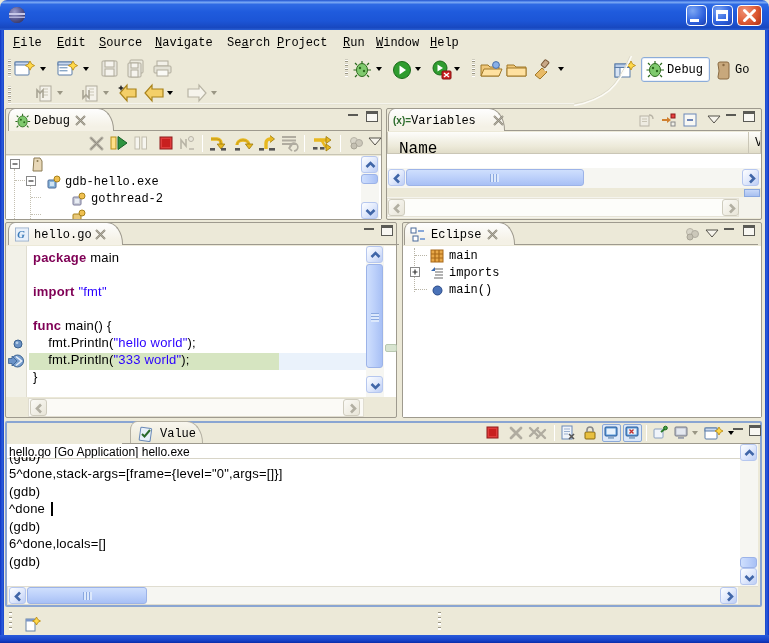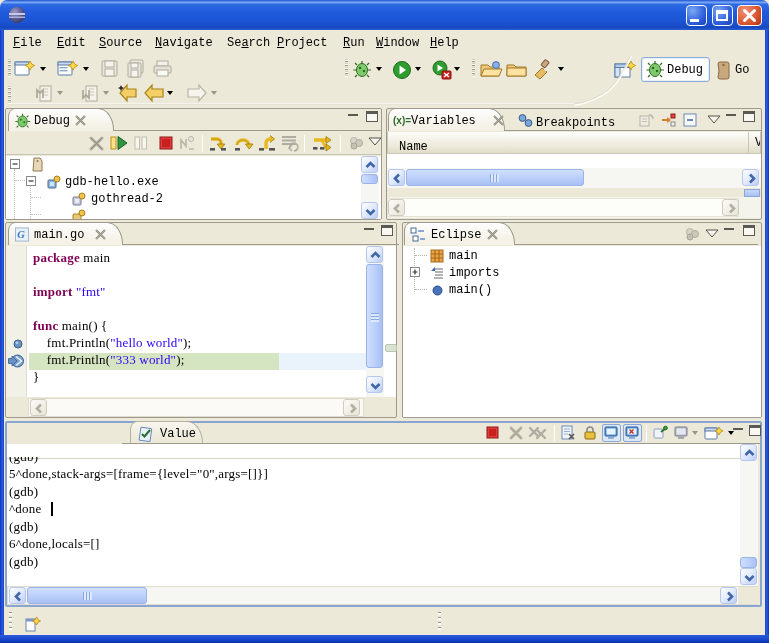--- a/index.html
+++ b/index.html
@@ -43,21 +43,21 @@
 .sbtrack { position:absolute; background:#f3f4f7; }
 .sbbtn { position:absolute; width:17px; height:17px; border:1px solid #b6c7ef; border-radius:3px;
   background:linear-gradient(135deg,#fdfeff 0%,#e2eafc 50%,#bccdf5 100%); }
 .sbbtn.dis { border-color:#cfccbe; background:linear-gradient(135deg,#fbfaf6,#e8e5d8); }
 .sbthumbh { position:absolute; height:17px; border:1px solid #9cb3e8; border-radius:3px;
   background:linear-gradient(180deg,#cfdffd 0%,#bcd0fa 50%,#a8c0f5 100%); }
 .sbthumbv { position:absolute; width:17px; border:1px solid #9cb3e8; border-radius:3px;
   background:linear-gradient(90deg,#cfdffd 0%,#bcd0fa 50%,#a8c0f5 100%); }
 .arr { position:absolute; left:3px; top:3px; }
 
-.mono { font-family:Liberation Serif, serif; white-space:pre; }
+.mono { font-family:Liberation Sans, sans-serif; white-space:pre; }
 .kw { color:#7f0055; font-weight:bold; }
 .str { color:#2a00ff; }
 .treerow { position:absolute; white-space:pre; color:#000; font-size:12px; }
 svg { display:block; }
 .icon { position:absolute; }
 </style>
 </head>
 <body>
 <div id="win">
   <div id="titlebar"></div>
@@ -368,27 +368,20 @@
   <div class="tab" style="left:388px;top:108px;width:117px">
     <svg class="icon" style="left:4px;top:5px" width="22" height="13" viewBox="0 0 22 13">
       <text x="0" y="10" font-size="10" font-weight="bold" fill="#2a6a2a" font-family="Liberation Sans">(x)=</text>
     </svg>
     <div class="tabtext" style="left:22px">Variables</div>
     <svg class="icon" style="left:103px;top:5px" width="13" height="13" viewBox="0 0 13 13">
         <path d="M2 2 L11 11 M11 2 L2 11" stroke="#8d897c" stroke-width="2"></path>
         <path d="M2 2 L11 11 M11 2 L2 11" stroke="#b8b4a6" stroke-width="0.8"></path>
       </svg>
   </div>
-  <div class="abs" style="left:514px;top:111px;height:20px;width:110px">
-    <svg class="icon" style="left:3px;top:2px" width="18" height="16" viewBox="0 0 18 16">
-        <circle cx="5.5" cy="5" r="3.4" fill="#7aa8d8" stroke="#3a5a88"></circle>
-        <circle cx="11.5" cy="10" r="3.4" fill="#7aa8d8" stroke="#3a5a88"></circle>
-      </svg>
-    <div class="tabtext" style="left:22px">Breakpoints</div>
-  </div>
   <div class="abs" style="left:505px;top:130px;width:256px;height:1px;background:#9e9a8e"></div>
   <div class="abs" style="left:638px;top:112px;width:130px;height:18px">
     <svg class="icon" style="left:0;top:0" width="17" height="17" viewBox="0 0 17 17">
       <rect x="2" y="4" width="9" height="10" fill="#eeece2" stroke="#b8b4a6"></rect>
       <path d="M4 7 h5 M4 9.5 h5" stroke="#c8c4b4" stroke-width="1"></path>
       <path d="M11 3 c3 0 4 2 4 4" fill="none" stroke="#b8b4a6" stroke-width="1.4"></path>
     </svg>
     <svg class="icon" style="left:22px;top:0" width="17" height="17" viewBox="0 0 17 17">
       <path d="M2 8 h7" stroke="#d08030" stroke-width="2"></path>
         <path d="M7 5 l4 3 -4 3z" fill="#d08030"></path>
@@ -404,21 +397,21 @@
       </svg>
   </div>
   <div class="minmax" style="left:726px;top:112px">
       <div style="width:10px;height:2px;background:#ece9d8;border:1px solid #5a5a55;margin-top:2px"></div>
     </div>
   <div class="minmax" style="left:743px;top:111px">
       <div style="width:12px;height:11px;border:1px solid #5a5a55;border-top-width:3px;background:#f8f7f2"></div>
     </div>
 
   <div class="abs" style="left:387px;top:132px;width:374px;height:22px;background:linear-gradient(180deg,#fdfdfb,#ece9d8 70%,#e0dcc8);border:1px solid #cac6b6;border-top:none;overflow:hidden">
-    <div class="abs" style="left:11px;top:8px;font-size:12px">Name</div>
+    <div class="abs" style="left:11px;top:8px;font-size:16px">Name</div>
     <div class="abs" style="left:360px;top:0;width:1px;height:22px;background:#cac6b6"></div>
     <div class="abs" style="left:367px;top:4px;font-size:12px">Value</div>
   </div>
   <div class="abs white" style="left:387px;top:154px;width:374px;height:14px"></div>
 
   <div class="sbtrack" style="left:387px;top:168px;width:374px;height:20px;background:#f6f6f2">
     <div class="sbbtn" style="left:1px;top:1px">
         <svg class="arr" width="11" height="11" viewBox="0 0 11 11">
           <path d="M7 1.5 L3 5.5 L7 9.5" fill="none" stroke="#4066a8" stroke-width="2.6"></path>
         </svg>
@@ -447,21 +440,21 @@
         </svg>
       </div>
   </div>
 
   <div class="panel pborder" style="left:5px;top:222px;width:392px;height:196px"></div>
   <div class="tab" style="left:8px;top:222px;width:115px">
     <svg class="icon" style="left:6px;top:4px" width="14" height="15" viewBox="0 0 16 16">
       <rect x="0.5" y="0.5" width="15" height="15" fill="#e8f0fa" stroke="#9ab0cc"></rect>
       <text x="2.5" y="12.5" font-size="12" font-style="italic" font-weight="bold" fill="#3a7ab8" font-family="Liberation Serif">G</text>
     </svg>
-    <div class="tabtext" style="left:25px">main.go</div>
+    <div class="tabtext" style="left:25px">hello.go</div>
     <svg class="icon" style="left:85px;top:5px" width="13" height="13" viewBox="0 0 13 13">
         <path d="M2 2 L11 11 M11 2 L2 11" stroke="#8d897c" stroke-width="2"></path>
         <path d="M2 2 L11 11 M11 2 L2 11" stroke="#b8b4a6" stroke-width="0.8"></path>
       </svg>
   </div>
   <div class="abs" style="left:123px;top:244px;width:276px;height:1px;background:#9e9a8e"></div>
   <div class="minmax" style="left:364px;top:226px">
       <div style="width:10px;height:2px;background:#ece9d8;border:1px solid #5a5a55;margin-top:2px"></div>
     </div>
   <div class="minmax" style="left:381px;top:225px">
@@ -636,20 +629,21 @@
     <div class="dropdn" style="left:248px;top:7px"></div>
   </div>
   <div class="minmax" style="left:733px;top:426px">
       <div style="width:10px;height:2px;background:#ece9d8;border:1px solid #5a5a55;margin-top:2px"></div>
     </div>
   <div class="minmax" style="left:749px;top:425px">
       <div style="width:12px;height:11px;border:1px solid #5a5a55;border-top-width:3px;background:#f8f7f2"></div>
     </div>
 
   <div class="abs white" style="left:7px;top:444px;width:733px;height:142px;overflow:hidden">
+    <div class="mono abs" style="left:2px;top:1px;font-size:12px">hello.go [Go Application] hello.exe</div>
     <div class="abs" style="left:0;top:14px;width:733px;height:1px;background:#d8d5c8"></div>
     <div class="abs" style="left:0;top:13px;width:720px;height:129px;overflow:hidden">
       <div class="mono abs" style="left:2px;top:-9.5px;line-height:17.5px;letter-spacing:0.2px">(gdb) <br>5^done,stack-args=[frame={level="0",args=[]}]<br>(gdb) <br>^done<br>(gdb) <br>6^done,locals=[]<br>(gdb) </div>
       <div class="abs" style="left:44px;top:45px;width:1.5px;height:14px;background:#000"></div>
     </div>
   </div>
 
   <div class="sbtrack" style="left:740px;top:444px;width:18px;height:142px;background:#f6f6f2">
     <div class="sbbtn" style="left:0;top:0">
         <svg class="arr" width="11" height="11" viewBox="0 0 11 11">

